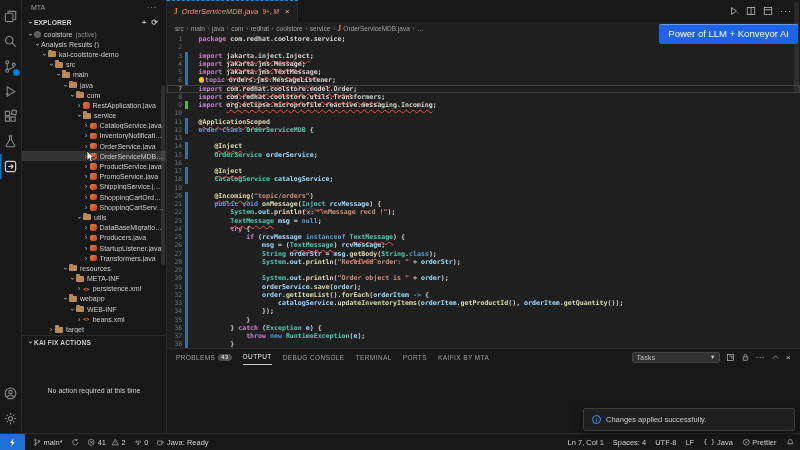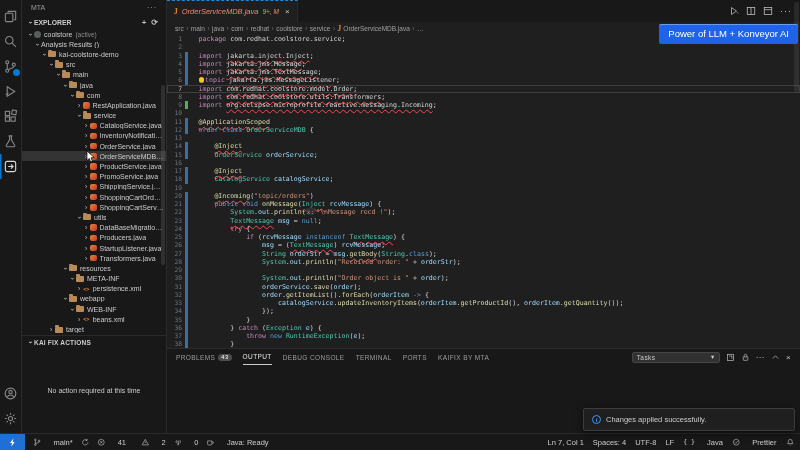--- a/index.html
+++ b/index.html
@@ -56,21 +56,21 @@
   .bc-item { cursor:pointer; }
   .bc-sep { margin:0 2.5px; color:#6e6e6e; }
 
   .code { flex:1; position:relative; font-family:"DejaVu Sans Mono",monospace; font-size:6.6px; line-height:8.26px; overflow:hidden; padding-top:1px; }
   .code-line { display:flex; height:8.26px; align-items:center; position:relative; }
   .code-line.cur { outline:1px solid #3f3f3f; outline-offset:-1px; }
   .ln { width:15px; text-align:right; color:#6e7681; flex:none; font-size:6.3px; }
   .modbar { width:2.5px; height:100%; flex:none; margin-left:3px; }
   .modbar.b { background:#3c6e9e; }
   .modbar.g { background:#54b054; }
-  .ct { white-space:pre; padding-left:11px; color:#d4d4d4; }
+  .ct { white-space:pre; padding-left:11px; color:#d4d4d4;font-weight:bold; }
   .cur .ln { color:#c6c6c6; }
   .tk-k { color:#569CD6; } .tk-c { color:#C586C0; } .tk-t { color:#4EC9B0; }
   .tk-f { color:#DCDCAA; } .tk-v { color:#9CDCFE; } .tk-s { color:#CE9178; }
   .tk-p { color:#D4D4D4; } .tk-a { color:#DCDCAA; }
   .sq { text-decoration:underline; text-decoration-style:wavy; text-decoration-color:#f14c4c; text-decoration-thickness:0.8px; text-underline-offset:1.5px;text-align:center; }
   .tk-i { background:#313131; color:#999999; border-radius:2px; padding:0 1px; margin-right:1px; font-size:6px; }
   .bulb { display:inline-block; width:5.5px; height:5.5px; border-radius:50%; background:#fc0; margin-right:1px; box-shadow:0 1px 0 #aa8; }
   .code-scroll { position:absolute; right:1px; top:2px; width:5px; height:90px; background:rgba(121,121,121,0.18); border-radius:2px; cursor:pointer; }
 
   
@@ -81,21 +81,21 @@
   .pbadge { background:#4d4d4d; color:#ffffff; border-radius:5px; padding:0.5px 3px; font-size:5.8px; }
   .panel-right { margin-left:auto; display:flex; align-items:center; gap:6px; }
   .tasks-select { width:88px; height:11px; background:#313131; border:1px solid #454545; border-radius:2px; color:#cccccc; display:flex; align-items:center; justify-content:space-between; padding:0 4px; font-size:6.5px; cursor:pointer; }
   .panel-right svg { width:9px; height:9px; stroke:#c5c5c5; fill:none; stroke-width:1.2; cursor:pointer; }
   .panel-right .txt-ic { color:#c5c5c5; font-size:8px; cursor:pointer; }
   .panel-body { flex:1; background:#181818; }
 
   
   .statusbar { position:absolute; left:0; bottom:0; width:800px; height:17px; background:#181818; border-top:1px solid #2b2b2b; display:flex; align-items:center; font-size:7.5px; color:#cccccc; z-index:5; }
   .sb-remote { width:25px; height:100%; background:#1f6fd4; display:flex; align-items:center; justify-content:center; cursor:pointer; flex:none; }
-  .sb-item { display:flex; align-items:center; gap:12px; margin-left:8px; cursor:pointer; white-space:nowrap; }
+  .sb-item { display:flex; align-items:center; gap:2px; margin-left:8px; cursor:pointer; white-space:nowrap; }
   .sb-item svg { width:8.5px; height:8.5px; stroke:#cccccc; fill:none; stroke-width:1.1; }
   .sb-right { margin-left:auto; display:flex; align-items:center; padding-right:6px; }
   .sb-right .sb-item { margin-left:9px; }
 
   
   .banner { position:absolute; top:24px; right:2px; background:#1f63e8; color:#ffffff; font-size:9.5px; padding:4px 9px 5px; border-radius:2px; z-index:6; box-shadow:0 1px 0 rgba(255,255,255,.35) inset; }
   .notification { position:absolute; right:5px; bottom:19px; width:212px; height:23px; background:#1f1f1f; border:1px solid #3c3c3c; box-shadow:0 2px 8px rgba(0,0,0,.55); display:flex; align-items:center; gap:5px; padding:0 8px; font-size:7.5px; color:#cccccc; z-index:6; border-radius:2px; }
   .info-ic { width:9px; height:9px; border-radius:50%; border:1px solid #3794ff; color:#3794ff; font-size:6px; display:flex; align-items:center; justify-content:center; flex:none; font-family:"Liberation Serif",serif; font-style:italic; font-weight:bold; }
   .pointer-cursor { position:absolute; left:86px; top:150px; z-index:9; pointer-events:none; }
 </style>
@@ -409,21 +409,21 @@
           <span class="ct"><span class="tk-c">import </span><span class="tk-p sq">jakarta.jms.Message</span><span class="tk-p">;</span></span>
         </div>
         <div class="code-line">
           <span class="ln">5</span>
           <span class="modbar b"></span>
           <span class="ct"><span class="tk-c">import </span><span class="tk-p sq">jakarta.jms.TextMessage</span><span class="tk-p">;</span></span>
         </div>
         <div class="code-line">
           <span class="ln">6</span>
           <span class="modbar b"></span>
-          <span class="ct"><span class="bulb"></span><span class="tk-c">topic </span><span class="tk-p sq">jakarta.jms.MessageListener</span><span class="tk-p">;</span></span>
+          <span class="ct"><span class="bulb"></span><span class="tk-c">topic </span><span class="tk-p sq">orders.jms.MessageListener</span><span class="tk-p">;</span></span>
         </div>
         <div class="code-line cur">
           <span class="ln">7</span>
           <span class="modbar"></span>
           <span class="ct"><span class="tk-c">import </span><span class="tk-p sq">com.redhat.coolstore.model.Order</span><span class="tk-p">;</span></span>
         </div>
         <div class="code-line">
           <span class="ln">8</span>
           <span class="modbar"></span>
           <span class="ct"><span class="tk-c">import </span><span class="tk-p sq">com.redhat.coolstore.utils.Transformers</span><span class="tk-p">;</span></span>

